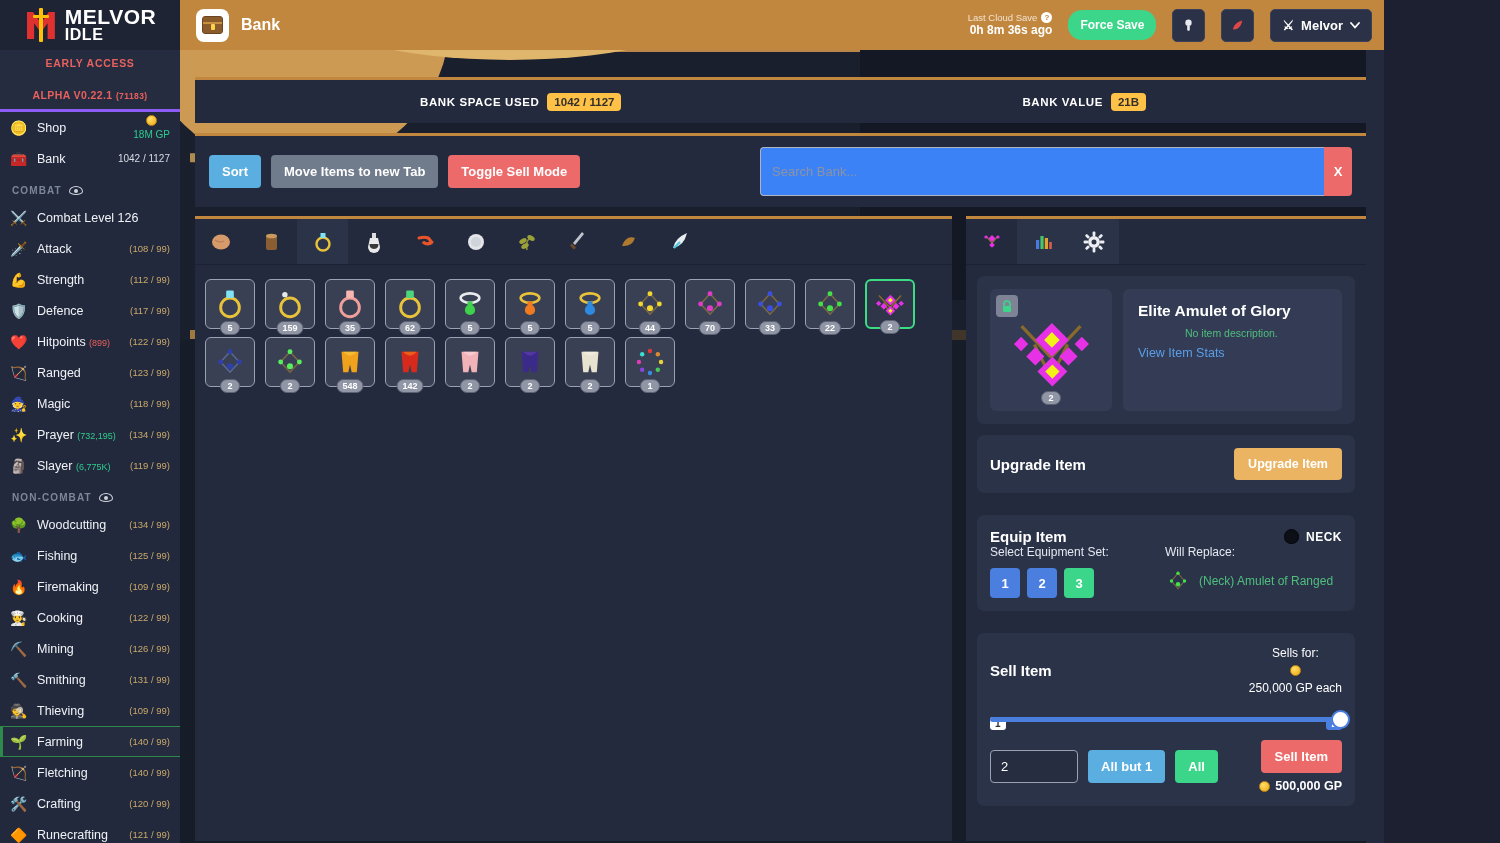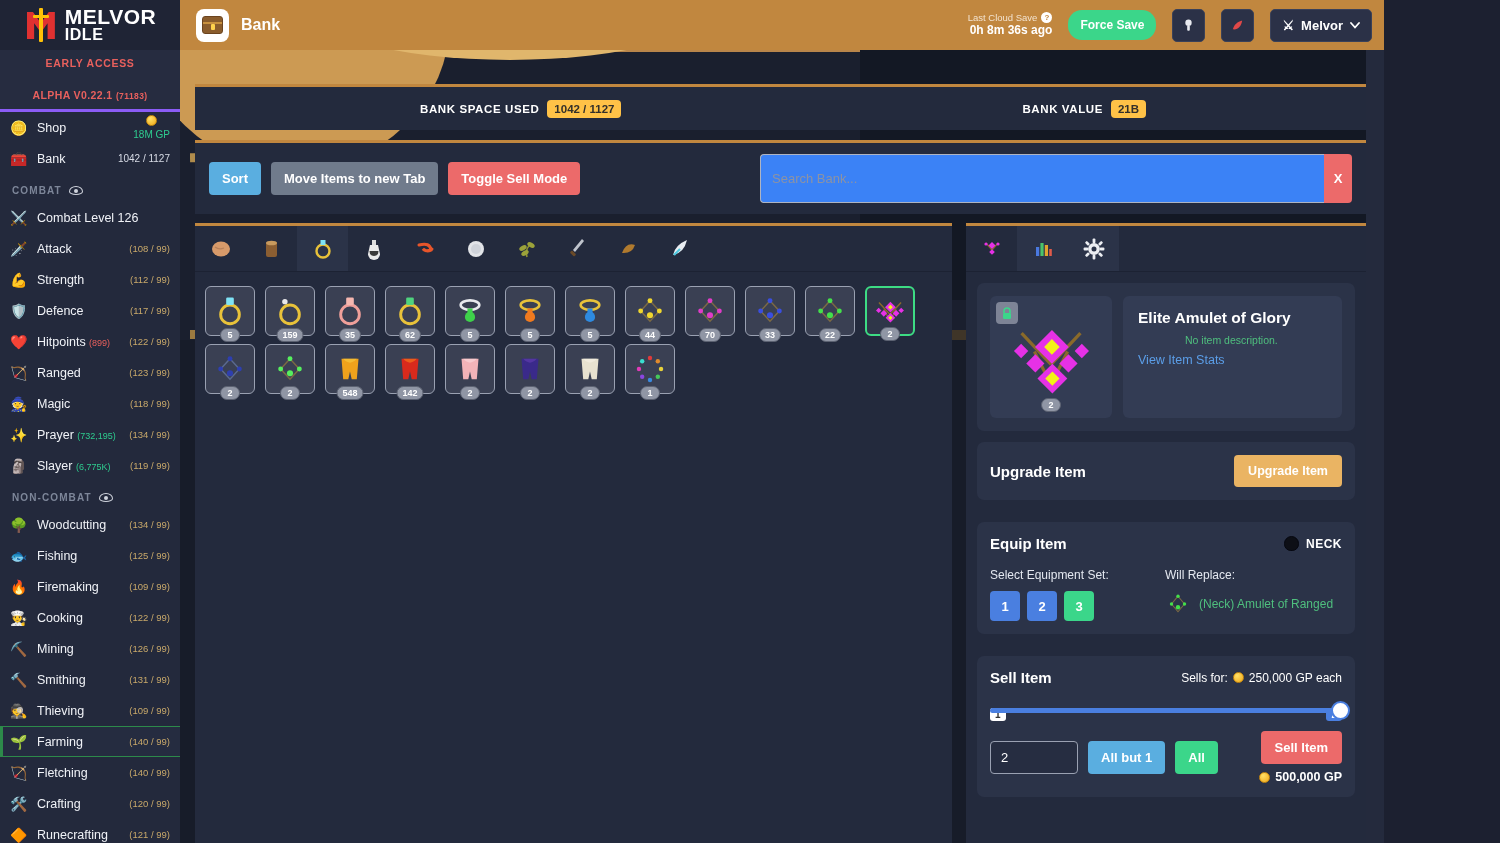--- a/index.html
+++ b/index.html
@@ -136,21 +136,21 @@
   }
   .acct-btn {
     background: #2b3147; border: 1px solid #3a4159; border-radius: 5px; height: 33px;
     display:flex; align-items:center; gap:7px; padding: 0 11px; cursor:pointer;
     color: #fff; font-size: 13px; font-weight: bold;
   }
   .crossswords { font-size: 13px; line-height:1; }
 
   
   .panel-stats {
-    margin: 34px 18px 0 15px; background: #232a3d; border-top: 3px solid #c1873f;
+    margin: 27px 18px 0 15px; background: #232a3d; border-top: 3px solid #c1873f;
     height: 46px; display: flex; align-items: center; padding-left: 44px;
   }
   .stat-half { flex: 1; display: flex; align-items: center; justify-content: center; gap: 8px; }
   .stat-label { color: #fff; font-size: 11.5px; font-weight: bold; letter-spacing: 0.6px; }
   .stat-badge {
     background: #ffc247; color: #33302a; font-size: 11.5px; font-weight: bold;
     border-radius: 4px; padding: 3px 7px;
   }
 
   
@@ -251,21 +251,21 @@
   .sell-ctrls { display: flex; align-items: center; gap: 10px; margin-top: 18px; }
   .qty-input {
     width: 88px; background: #262d41; border: 1px solid #9aa1b2; border-radius: 4px;
     color: #fff; font-size: 13px; padding: 8px 10px; font-family:"Liberation Sans", sans-serif; outline:none;
   }
   .btn-blue { background:#5aaee0; color:#fff; border:none; border-radius:4px; font-size:13px; font-weight:bold; padding:9px 13px; cursor:pointer;}
   .btn-green { background:#3bd68a; color:#fff; border:none; border-radius:4px; font-size:13px; font-weight:bold; padding:9px 13px; cursor:pointer;}
   .btn-red { background:#ec6a6a; color:#fff; border:none; border-radius:4px; font-size:13px; font-weight:bold; padding:9px 14px; cursor:pointer; margin-left:auto;}
   .sell-right { display:flex; flex-direction:column; align-items:flex-end; margin-left:auto; gap:6px;}
   .gp-line { display:flex; align-items:center; gap:5px; color:#fff; font-size:12.5px; font-weight:bold;}
-  .sells-for { display:flex; align-items:center; gap:5px; color:#fff; font-size:12px;}
+  .sells-for { display:flex; align-items:center; gap:5px; color:#fff; font-size:12px;flex-direction:column;}
 
   svg { display: block; }
 </style>
 </head>
 <body>
 
 <div class="app">
 
   <div class="sidebar">
     <div class="logo-block">
@@ -866,21 +866,21 @@
           </div>
 
           <div class="card">
             <div class="row-between">
               <div class="card-title">Upgrade Item</div>
               <button class="btn-orange">Upgrade Item</button>
             </div>
           </div>
 
           <div class="card">
-            <div class="row-between" style="margin-bottom:16px">
+            <div class="row-between" style="">
               <div class="card-title">Equip Item</div>
               <div class="neck-tag">
                 <span class="neck-ico"></span>
                 <span>NECK</span>
               </div>
             </div>
             <div style="display:flex">
               <div style="flex:0 0 175px">
                 <div class="lbl">Select Equipment Set:</div>
                 <div class="set-btns" id="set-btns">

